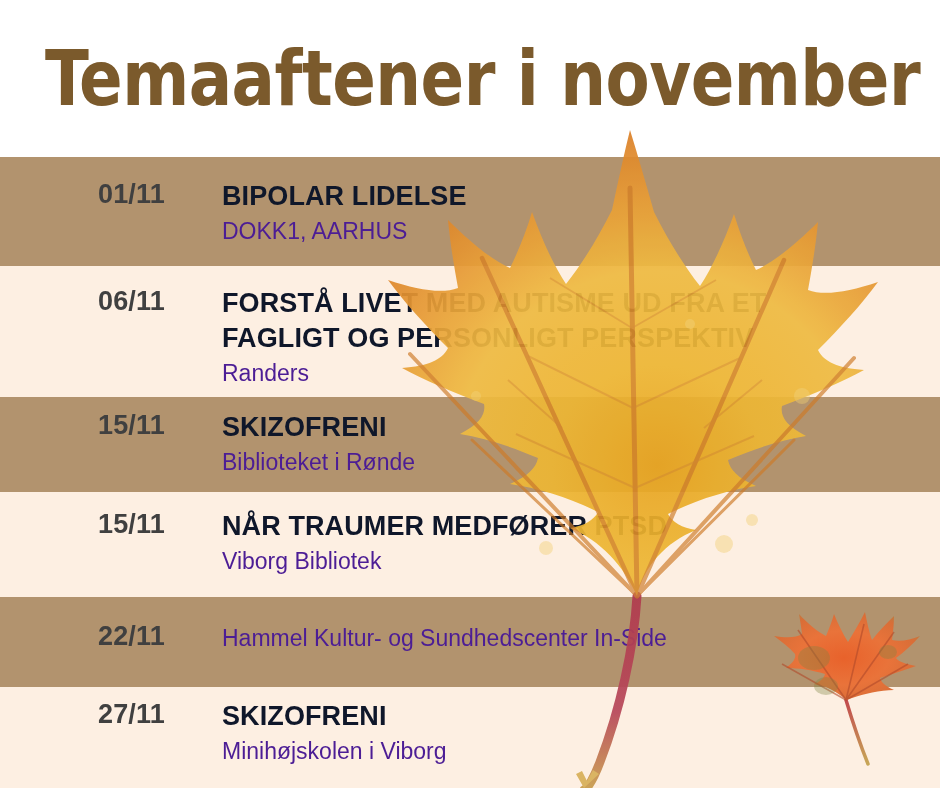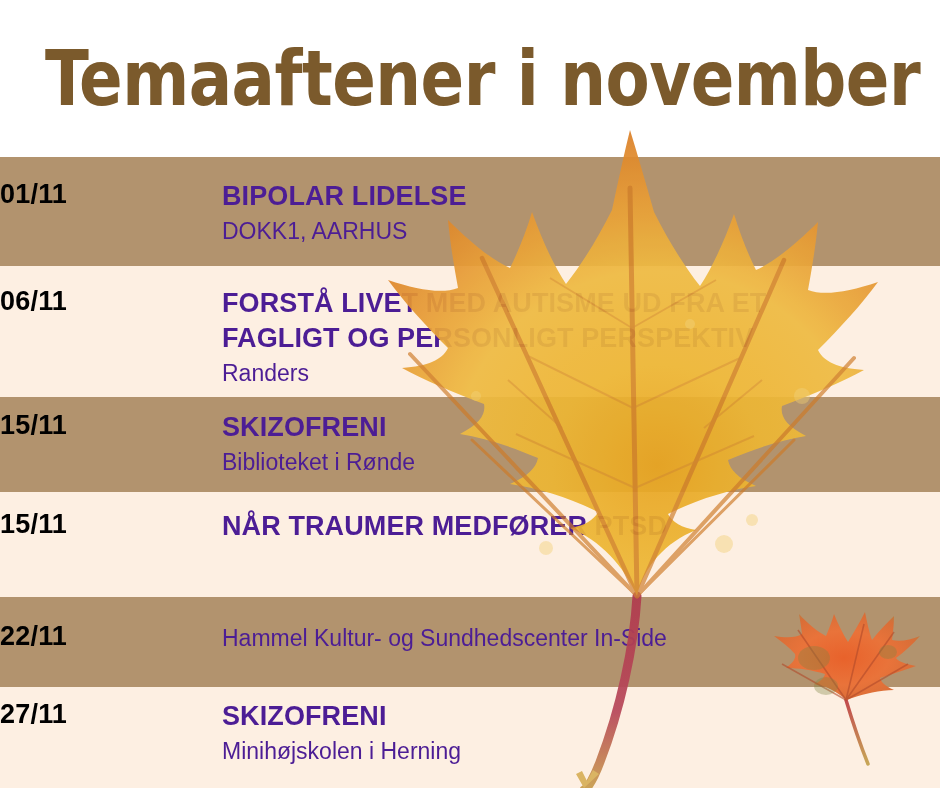--- a/index.html
+++ b/index.html
@@ -44,34 +44,35 @@
     display:block;
   }
   .row .inner{
     position:absolute;left:0;top:0;width:940px;height:100%;
     display:flex;
     align-items:flex-start;
   }
   .row .date{
     flex:0 0 auto;
     width:165px;
+    text-align:right;
     font-size:27px;
     font-weight:700;
-    color:#000000;
+    color:#404040;
     letter-spacing:0.2px;
     white-space:nowrap;
   }
   .row .body{
     flex:1 1 auto;
     padding-left:57px;
   }
   .row .evt-title{
     font-size:27px;
     font-weight:700;
-    color:#4c1d95;
+    color:#0f172a;
     letter-spacing:0.1px;
     line-height:1.30;
     margin:0;
     white-space:pre-line;
   }
   .row .evt-venue{
     font-size:23px;
     font-weight:400;
     color:#4c1d95;
     line-height:1.28;
@@ -145,39 +146,40 @@
         <div class="evt-venue">Biblioteket i Rønde</div>
       </div>
     </div>
   </div>
 
   <div class="row" id="row-4">
     <div class="inner">
       <div class="date">15/11</div>
       <div class="body">
         <div class="evt-title">NÅR TRAUMER MEDFØRER PTSD</div>
+        <div class="evt-venue">Viborg Bibliotek</div>
       </div>
     </div>
   </div>
 
   <div class="row" id="row-5">
     <div class="inner">
       <div class="date">22/11</div>
       <div class="body">
         <div class="evt-venue">Hammel Kultur- og Sundhedscenter In-Side</div>
       </div>
     </div>
   </div>
 
   <div class="row" id="row-6">
     <div class="inner">
       <div class="date">27/11</div>
       <div class="body">
         <div class="evt-title">SKIZOFRENI</div>
-        <div class="evt-venue">Minihøjskolen i Herning</div>
+        <div class="evt-venue">Minihøjskolen i Viborg</div>
       </div>
     </div>
   </div>
 
   <svg id="leaf-big" viewBox="0 0 600 660">
     <defs>
       <radialGradient id="gBigLeaf" cx="55%" cy="72%" r="72%">
         <stop offset="0%" stop-color="#E8A521"></stop>
         <stop offset="30%" stop-color="#EDB634"></stop>
         <stop offset="58%" stop-color="#EFBB42"></stop>

